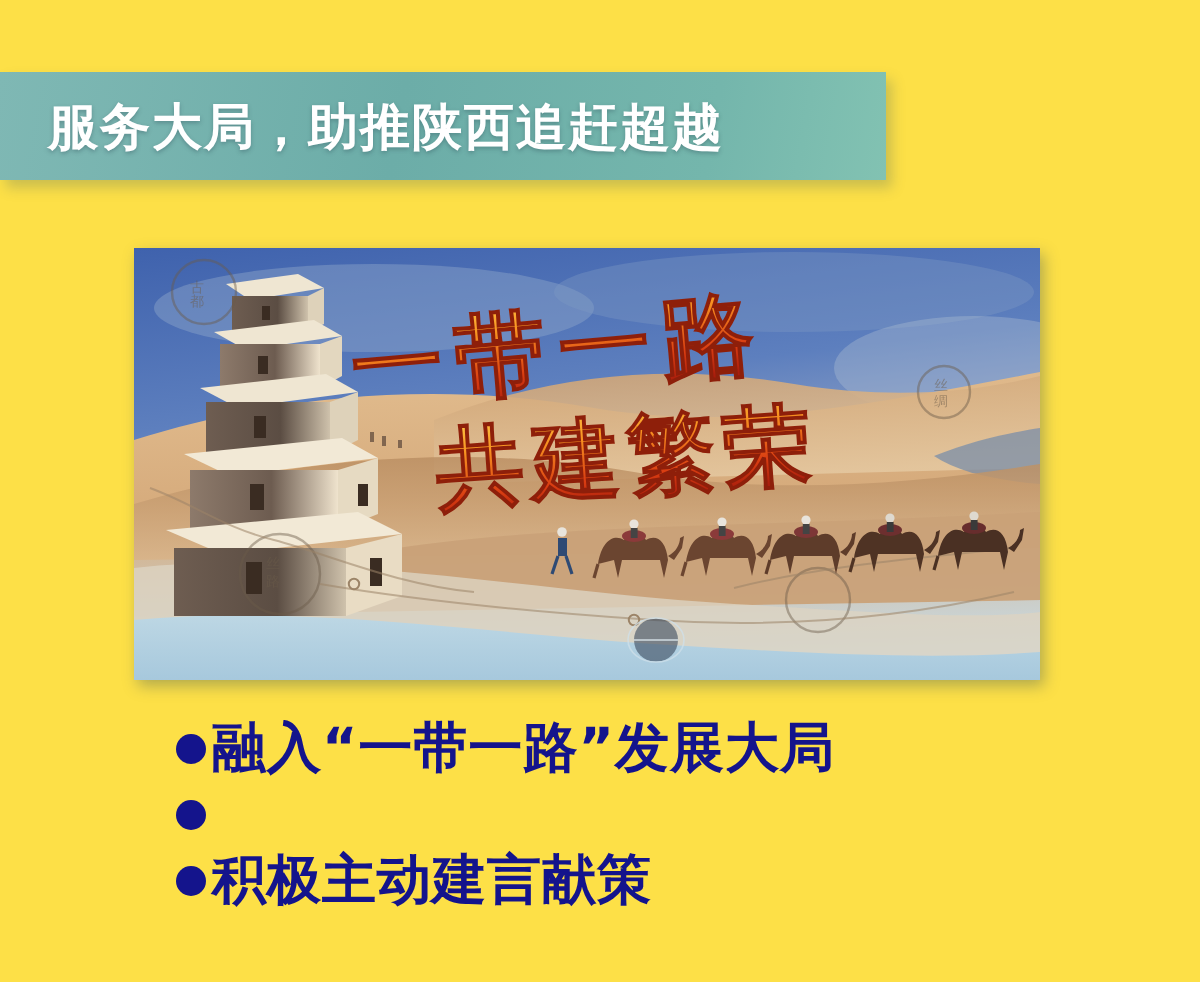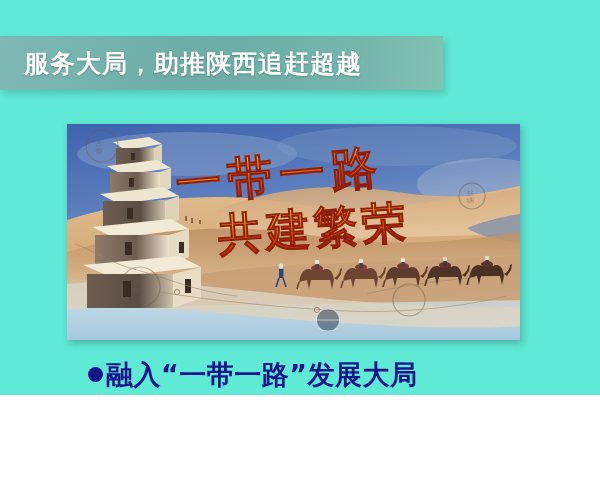--- a/index.html
+++ b/index.html
@@ -9,22 +9,22 @@
   body {
     width: 600px;
     height: 491px;
     overflow: hidden;
     font-family: "DejaVu Sans", "Liberation Sans", sans-serif;
   }
 
   .slide {
     position: relative;
     width: 600px;
-    height: 395px;
-    background: #5eead4;
+    height: 491px;
+    background: #fde047;
     overflow: hidden;
     text-decoration: underline;
   }
 
   
   .title-banner {
     position: absolute;
     left: 0;
     top: 36px;
     width: 443px;
@@ -297,16 +297,17 @@
   <div class="bullets">
     <div class="bullet-row">
       <span class="bullet-dot"></span>
       <span class="bullet-label">融入“一带一路”发展大局</span>
     </div>
     <div class="bullet-row">
       <span class="bullet-dot"></span>
     </div>
     <div class="bullet-row">
       <span class="bullet-dot"></span>
+      <span class="bullet-label">积极主动建言献策</span>
     </div>
   </div>
 
 </div>
 
 </body></html>

